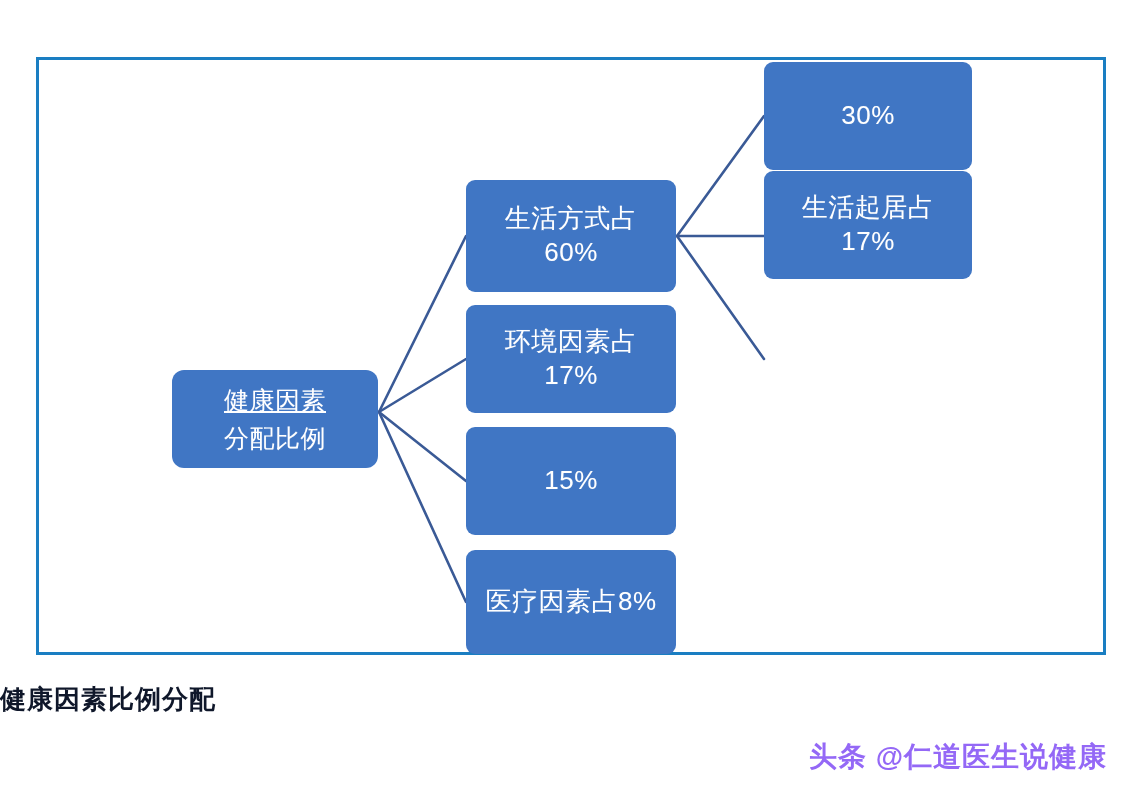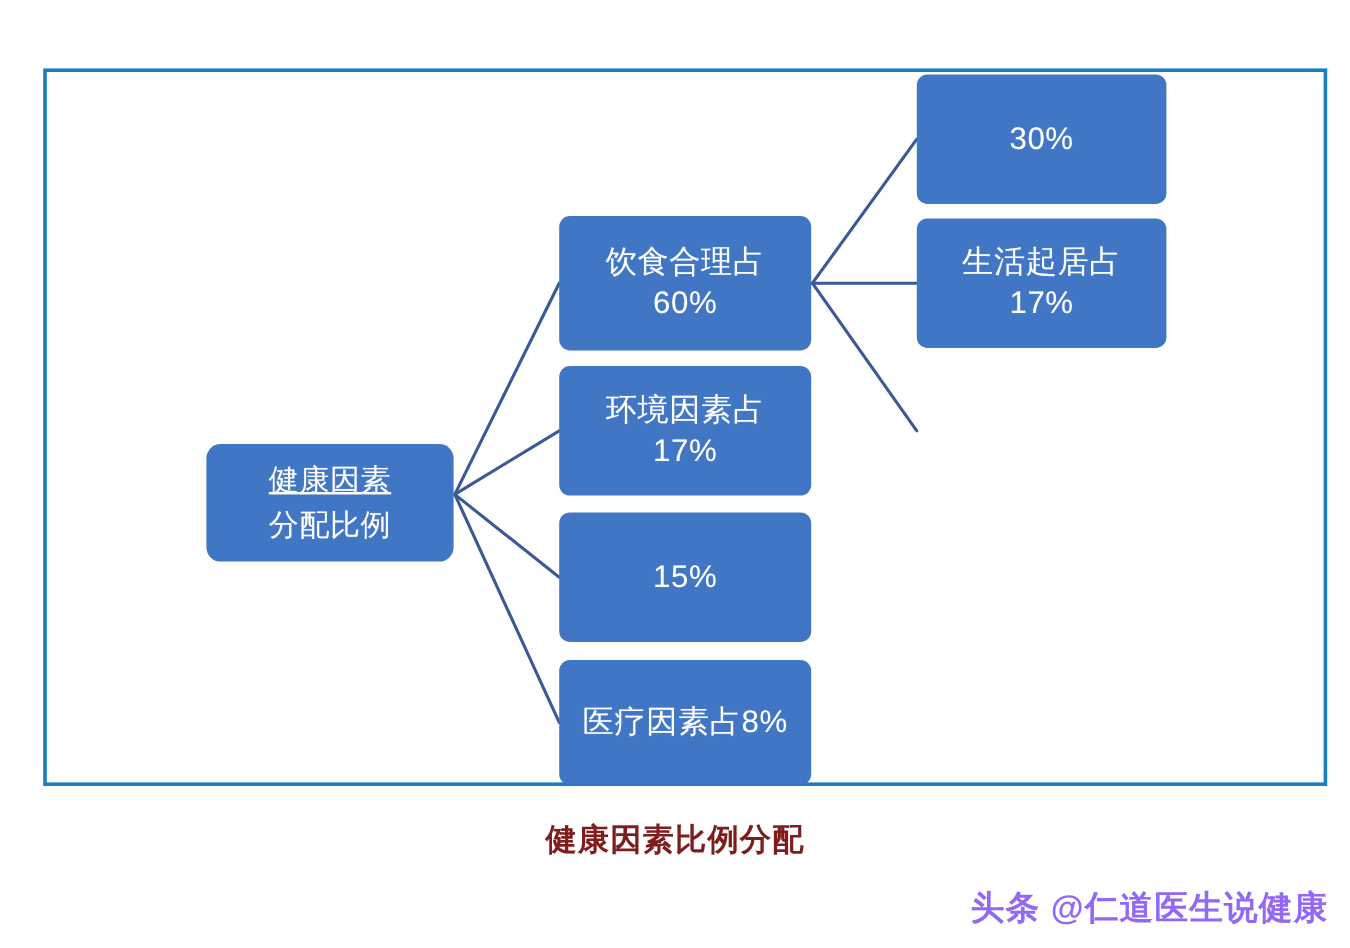--- a/index.html
+++ b/index.html
@@ -84,33 +84,33 @@
   .node-gene     { top: 427px; height: 108px; }
   .node-medical  { top: 550px; height: 104px; font-size: 26px; align-items: center; }
 
   
   .node-right {
     left: 764px;
     width: 208px;
     font-size: 26px;
   }
   .node-psych  { top: 62px;  height: 108px; }
-  .node-daily  { top: 182px; height: 108px; }
+  .node-daily  { top: 171px; height: 108px; }
   .node-diet   { top: 305px; height: 108px; }
 
   
   .caption {
     position: absolute;
     left: 0;
     top: 682px;
     width: 1125px;
-    text-align: center;
+    text-align: left;
     font-size: 26px;
     font-weight: bold;
-    color: #7f1d1d;
+    color: #0f172a;
     letter-spacing: 1px;
   }
 
   
   .watermark {
     position: absolute;
     right: 18px;
     top: 738px;
     font-size: 28px;
     font-weight: bold;
@@ -141,21 +141,21 @@
       <line x1="677" y1="236" x2="764" y2="359"></line>
     </g>
   </svg>
 
   <div class="node node-root">
     <span class="l1">健康因素</span>
     <span class="l2">分配比例</span>
   </div>
 
   <div class="node node-mid node-life">
-    <span class="l1">饮食合理占</span>
+    <span class="l1">生活方式占</span>
     <span class="l2">60%</span>
   </div>
 
   <div class="node node-mid node-env">
     <span class="l1">环境因素占</span>
     <span class="l2">17%</span>
   </div>
 
   <div class="node node-mid node-gene">
     <span class="l2">15%</span>

